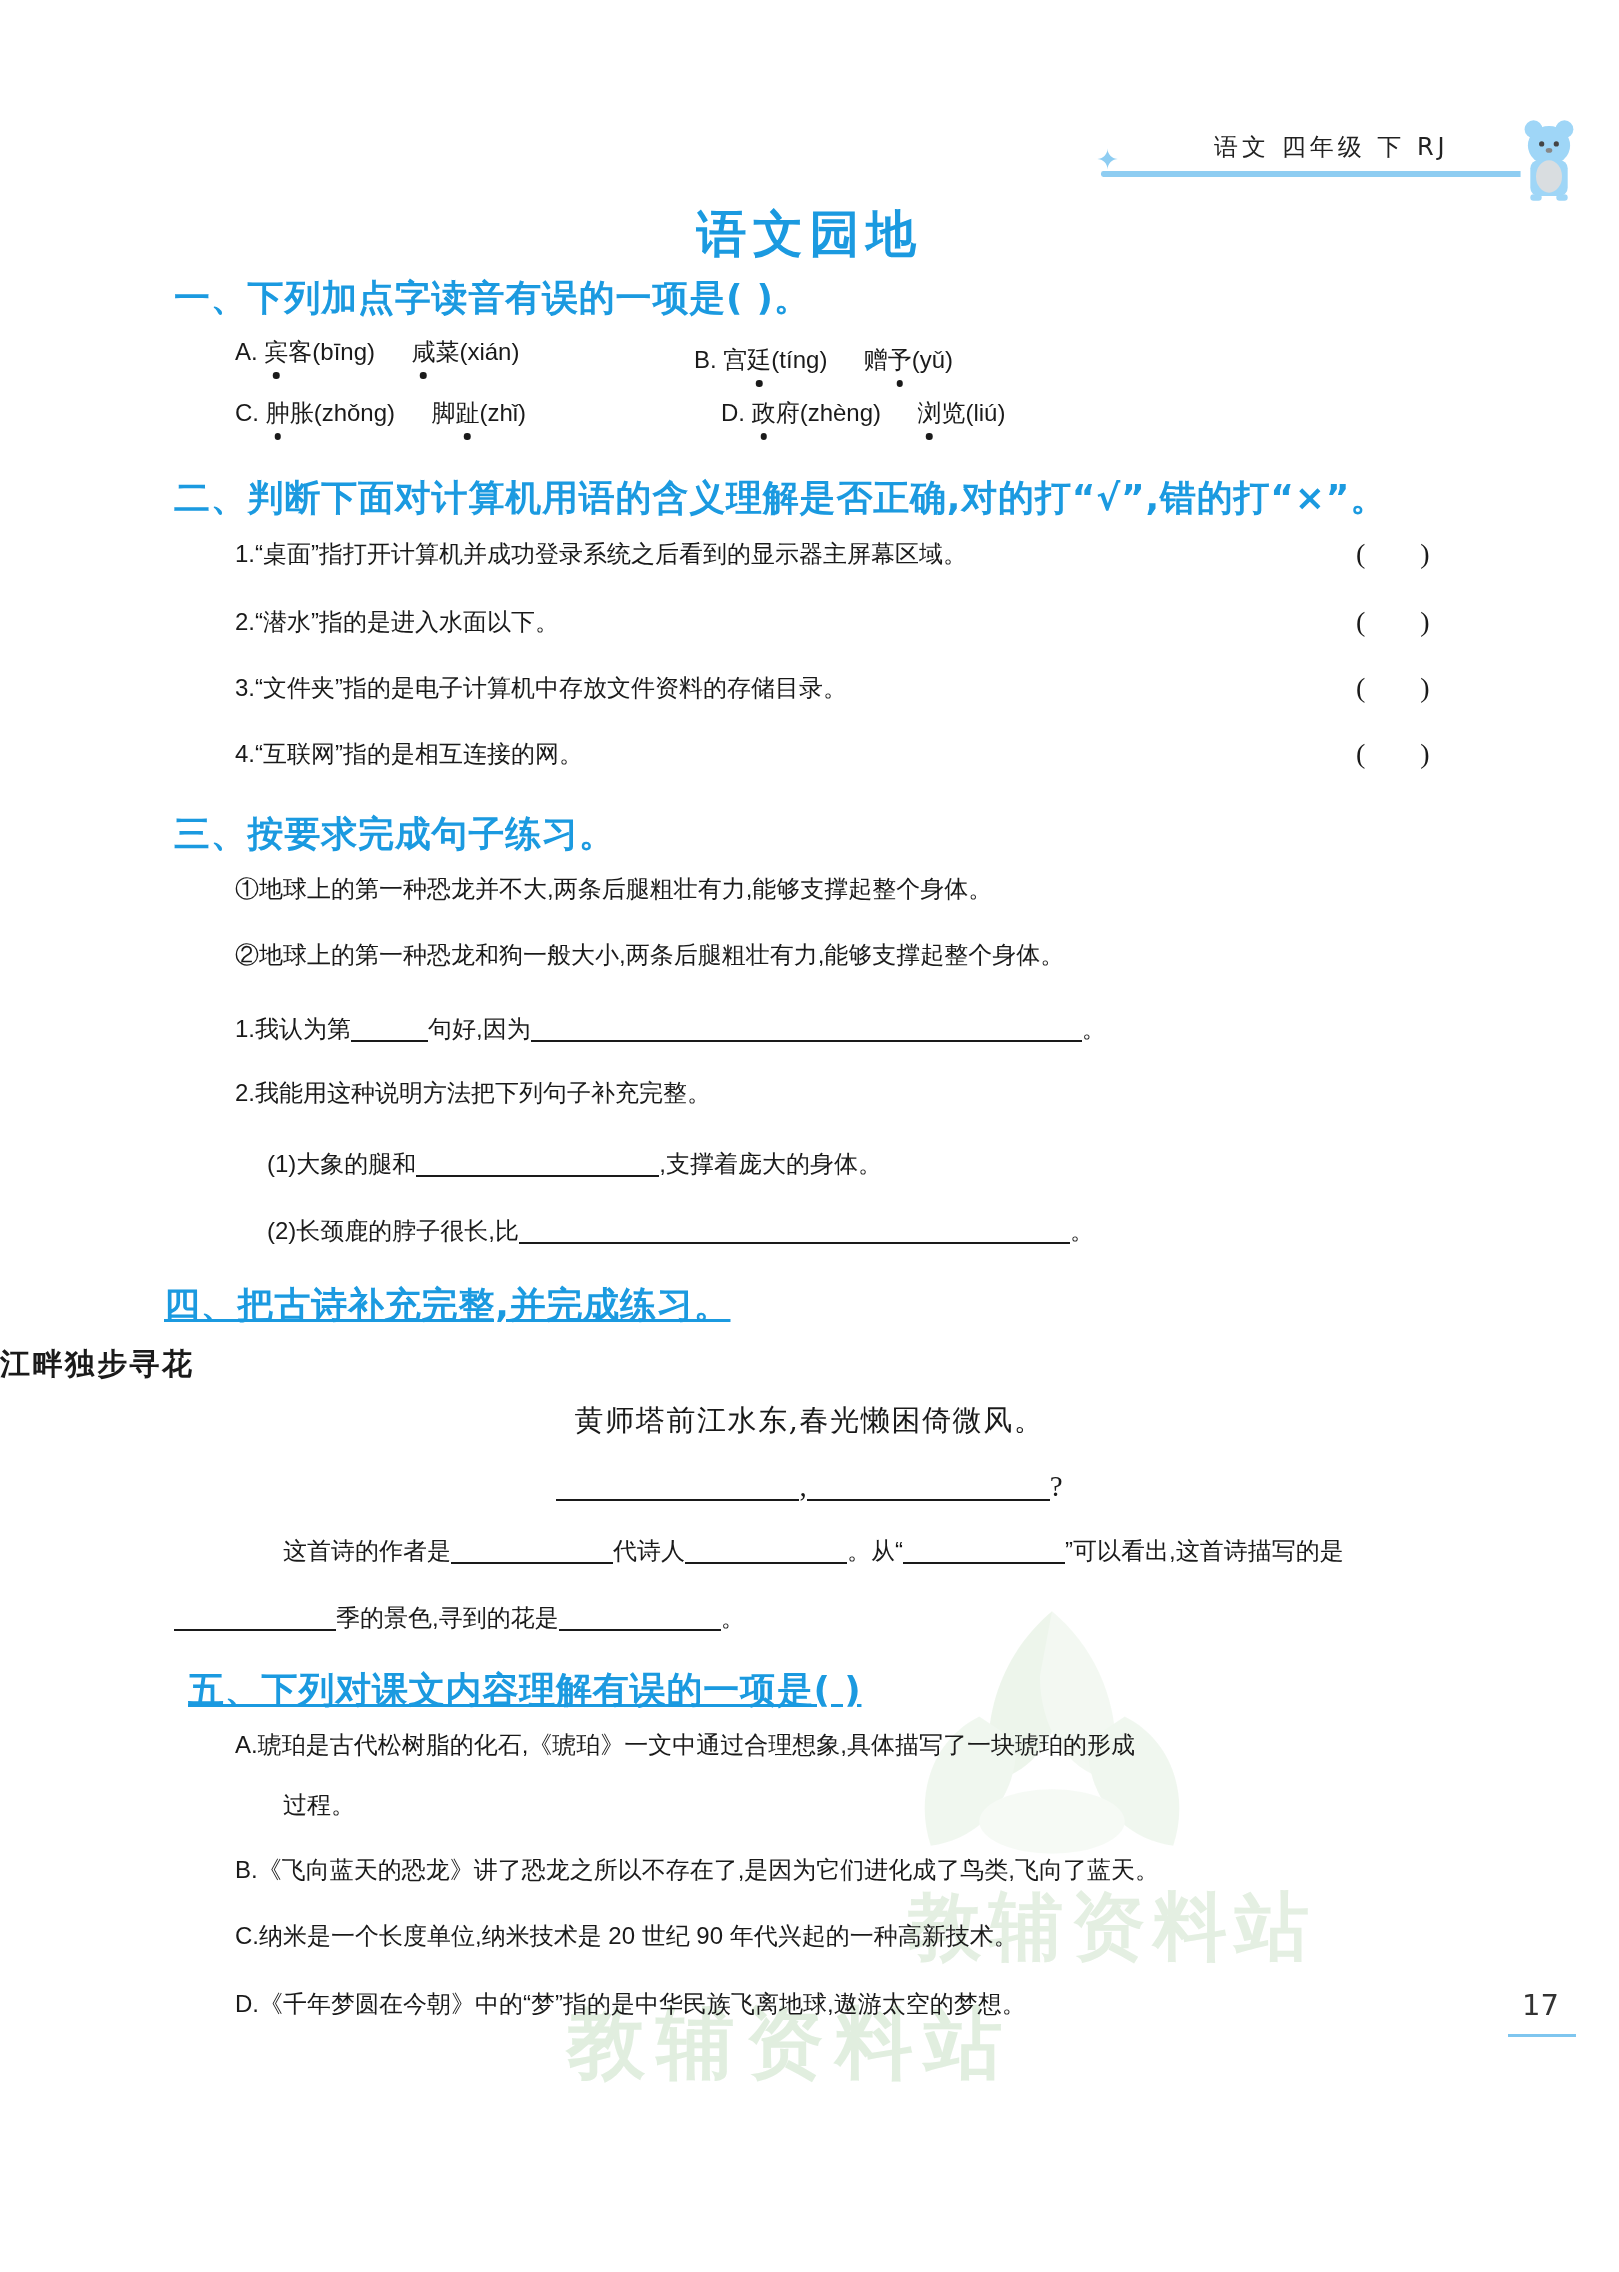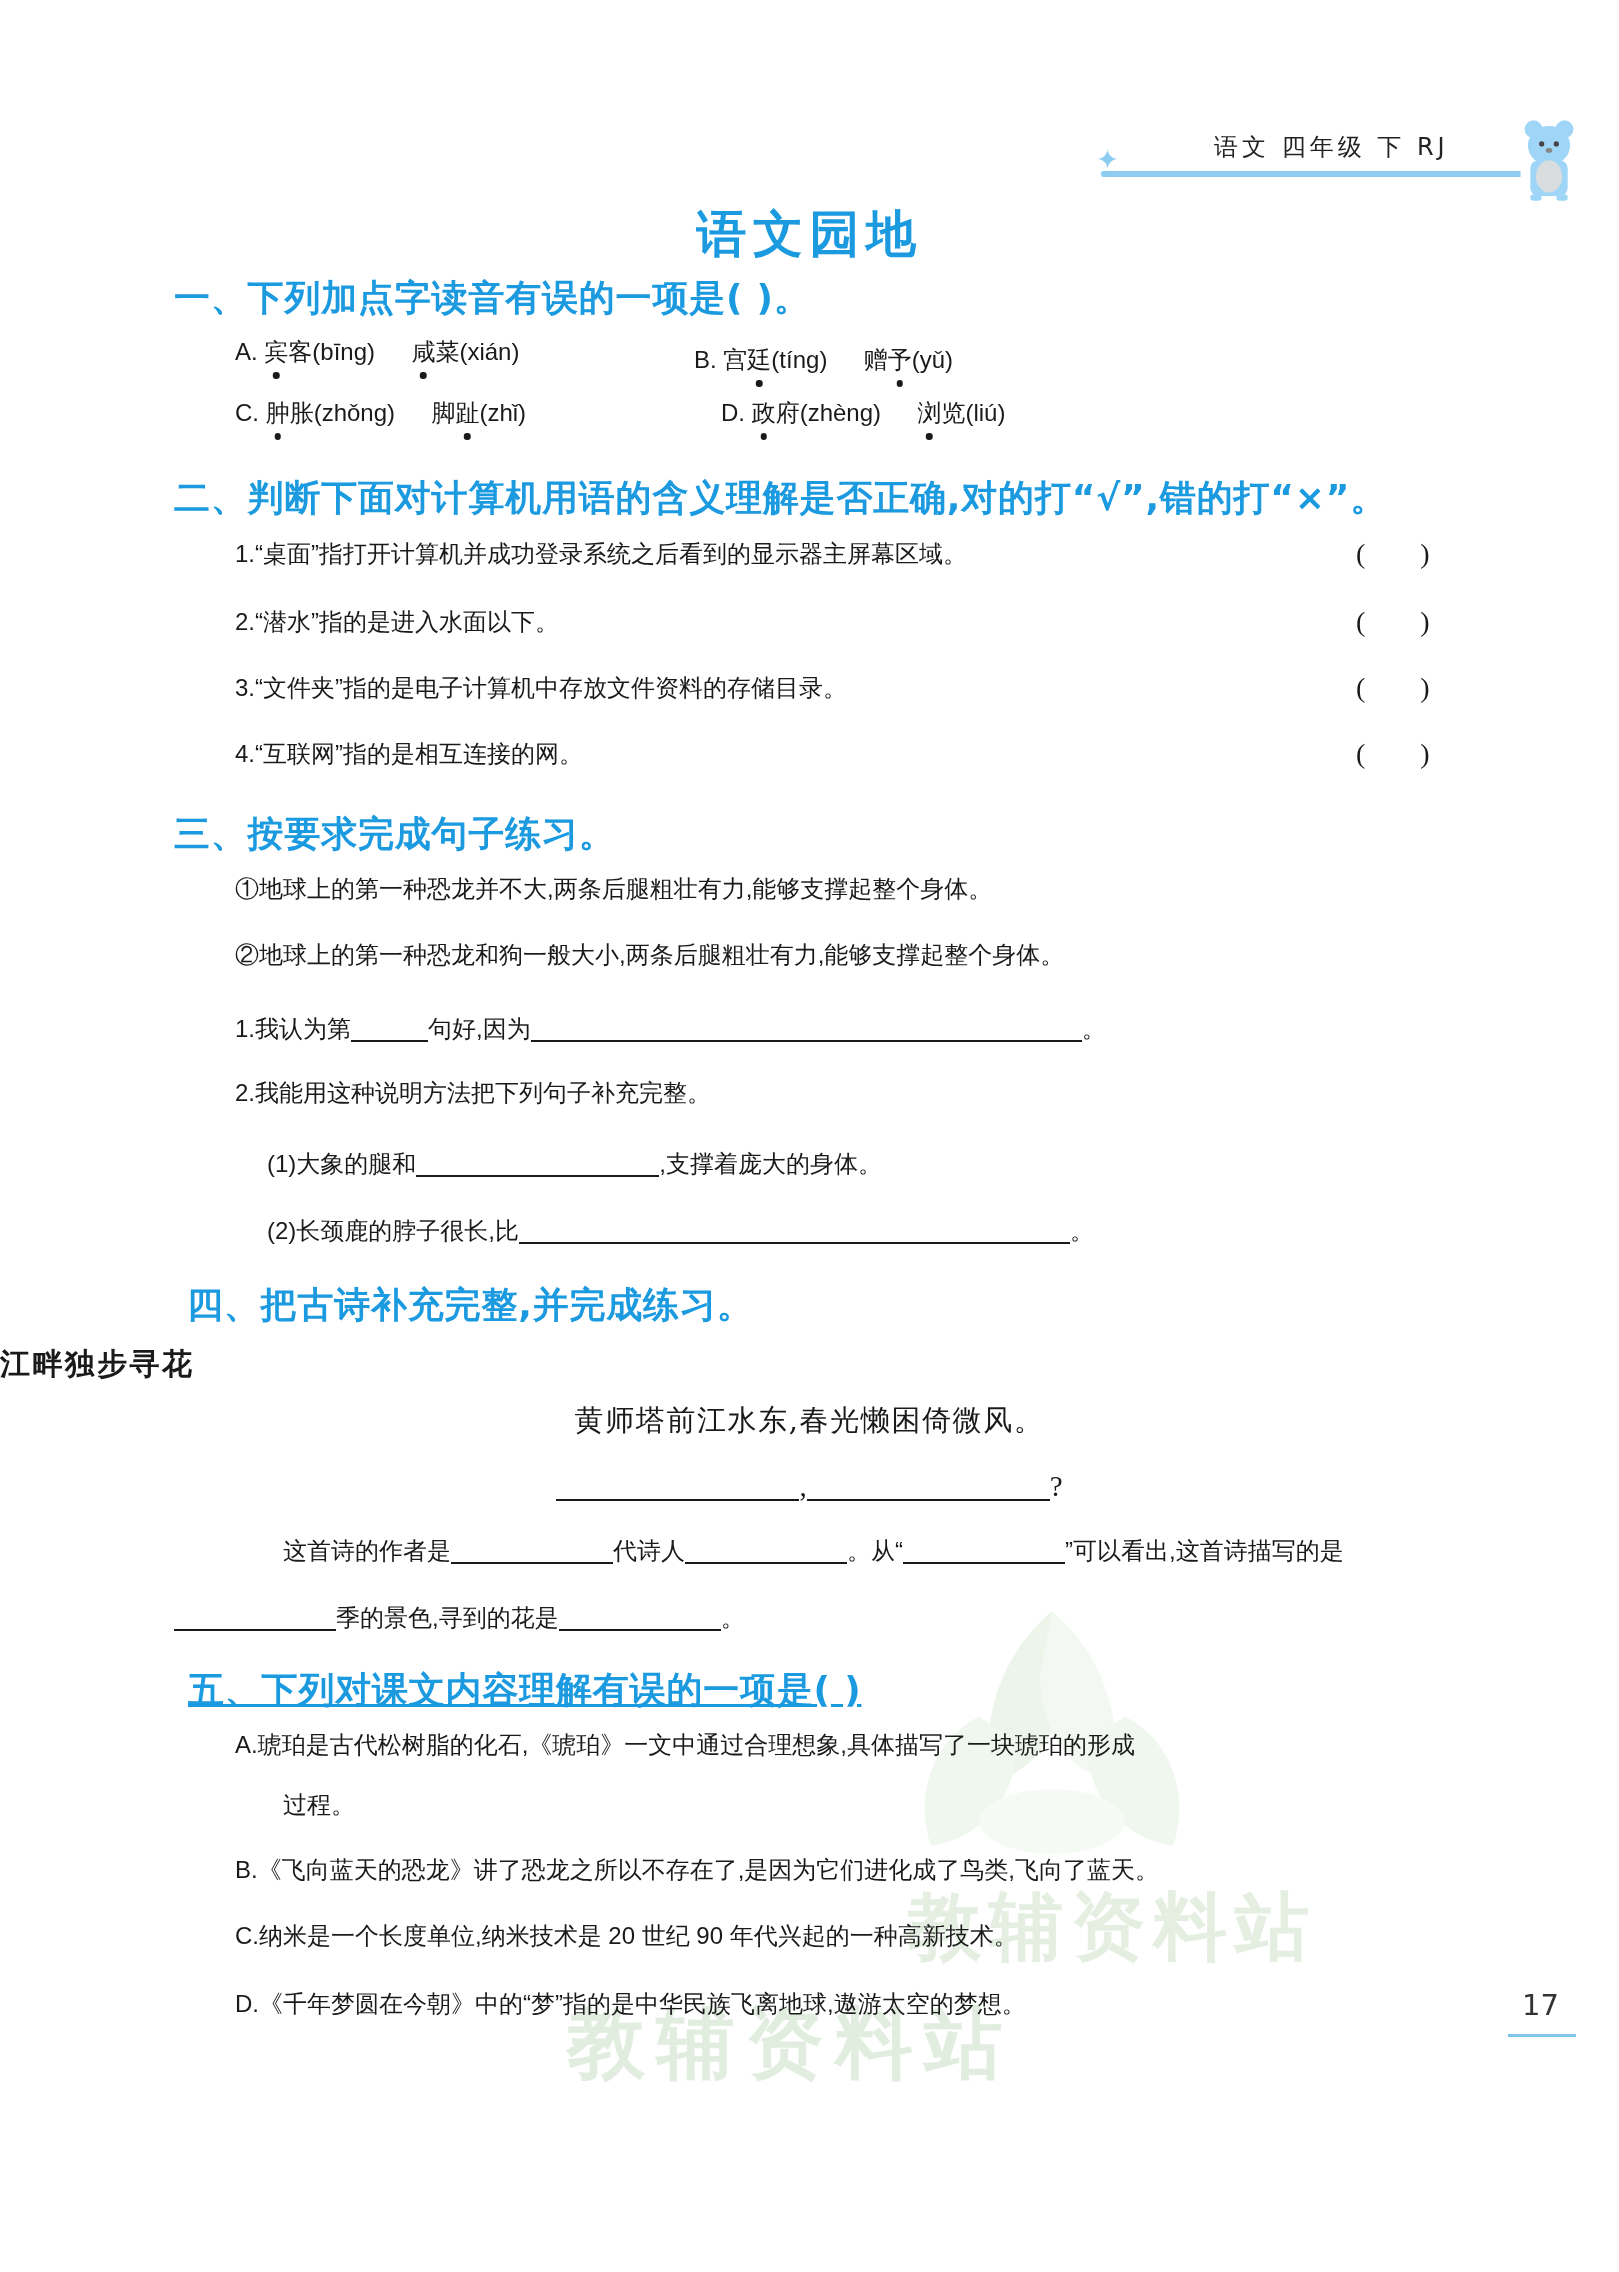--- a/index.html
+++ b/index.html
@@ -333,21 +333,21 @@
     <div class="line" style="left:235px; top:1077px;">2.我能用这种说明方法把下列句子补充完整。</div>
 
     <div class="line" style="left:267px; top:1143px;">
       <span>(1)大象的腿和</span><span class="blank bk-l"></span><span>,支撑着庞大的身体。</span>
     </div>
 
     <div class="line" style="left:267px; top:1210px;text-align:right;">
       <span>(2)长颈鹿的脖子很长,比</span><span class="blank bk-xxl"></span><span>。</span>
     </div>
 
-    <div class="q-head" style="left:187px; top:1281px;">四、把古诗补充完整,并完成练习。</div>
+    <div class="q-head" style="left:164px; top:1281px;text-decoration:underline;">四、把古诗补充完整,并完成练习。</div>
 
     <div class="poem-title" style="top:1344px;">江畔独步寻花</div>
     <div class="poem-line" style="top:1401px;">黄师塔前江水东,春光懒困倚微风。</div>
 
     <div class="poem-fill" style="top:1467px;">
       <span class="blank bk-l"></span><span>,</span><span class="blank bk-l"></span><span>?</span>
     </div>
 
     <div class="line" style="left:283px; top:1530px;">
       <span>这首诗的作者是</span><span class="blank bk-m"></span><span>代诗人</span><span class="blank bk-m"></span><span>。从“</span><span class="blank bk-m"></span><span>”可以看出,这首诗描写的是</span>

